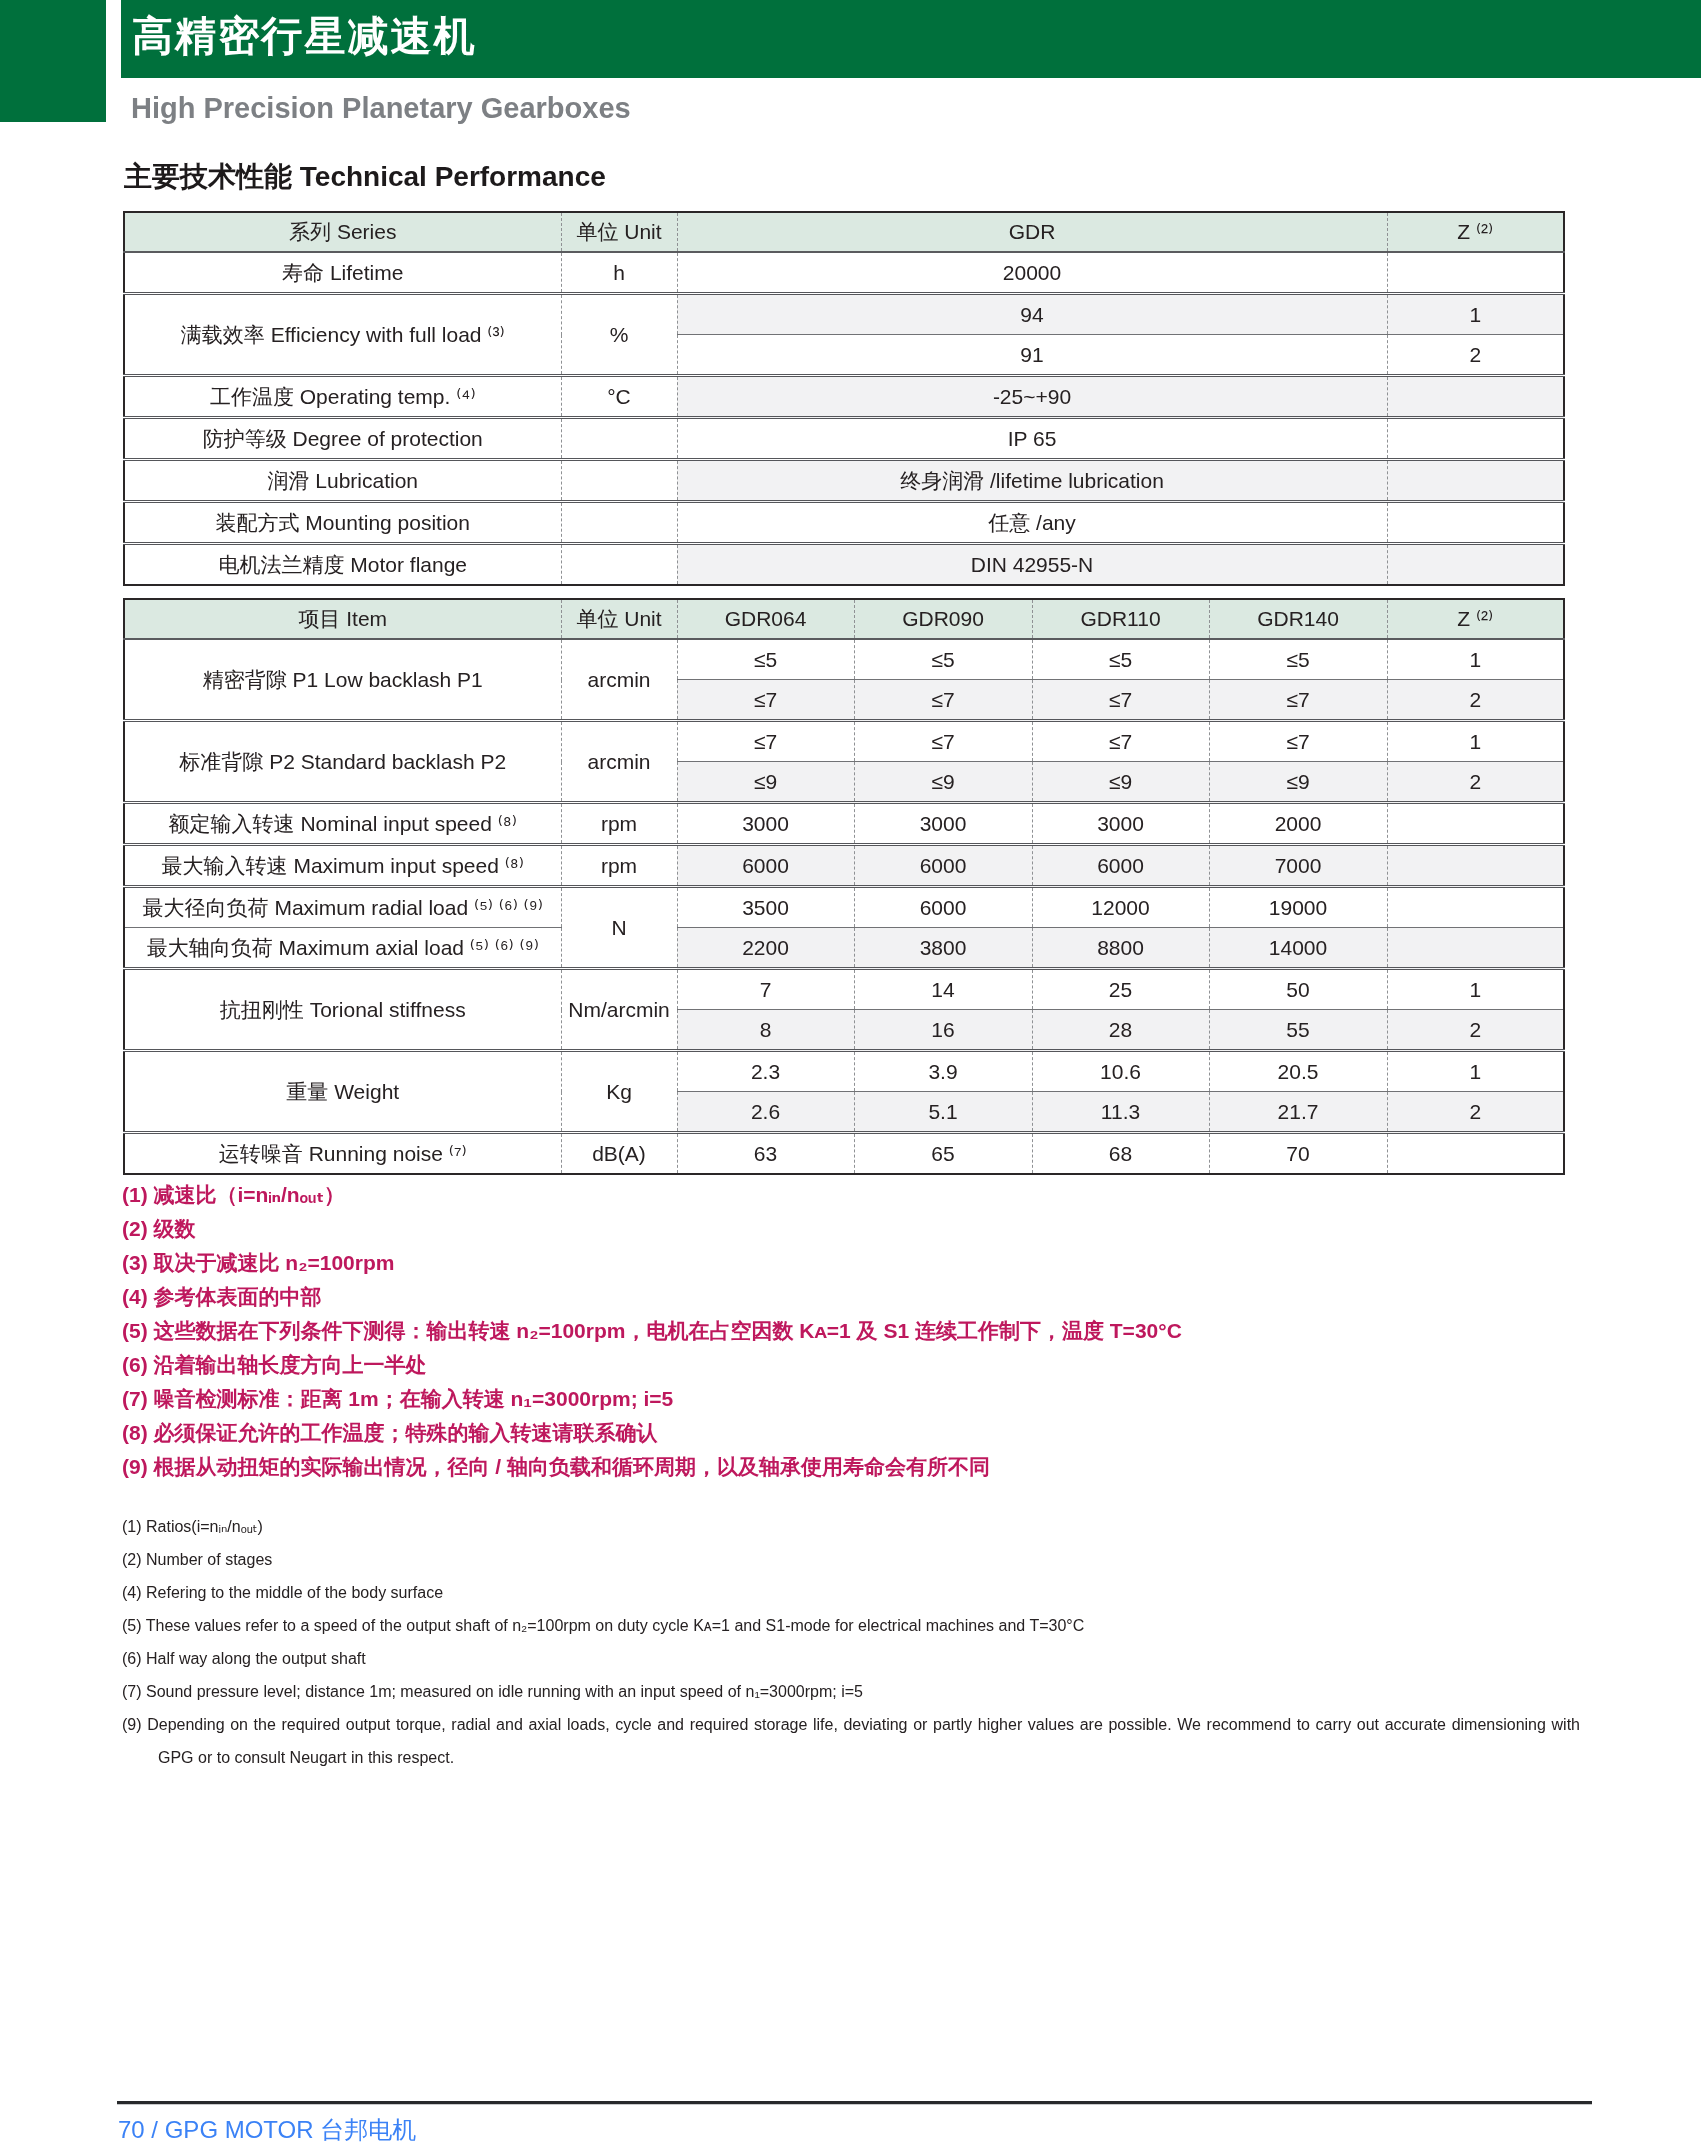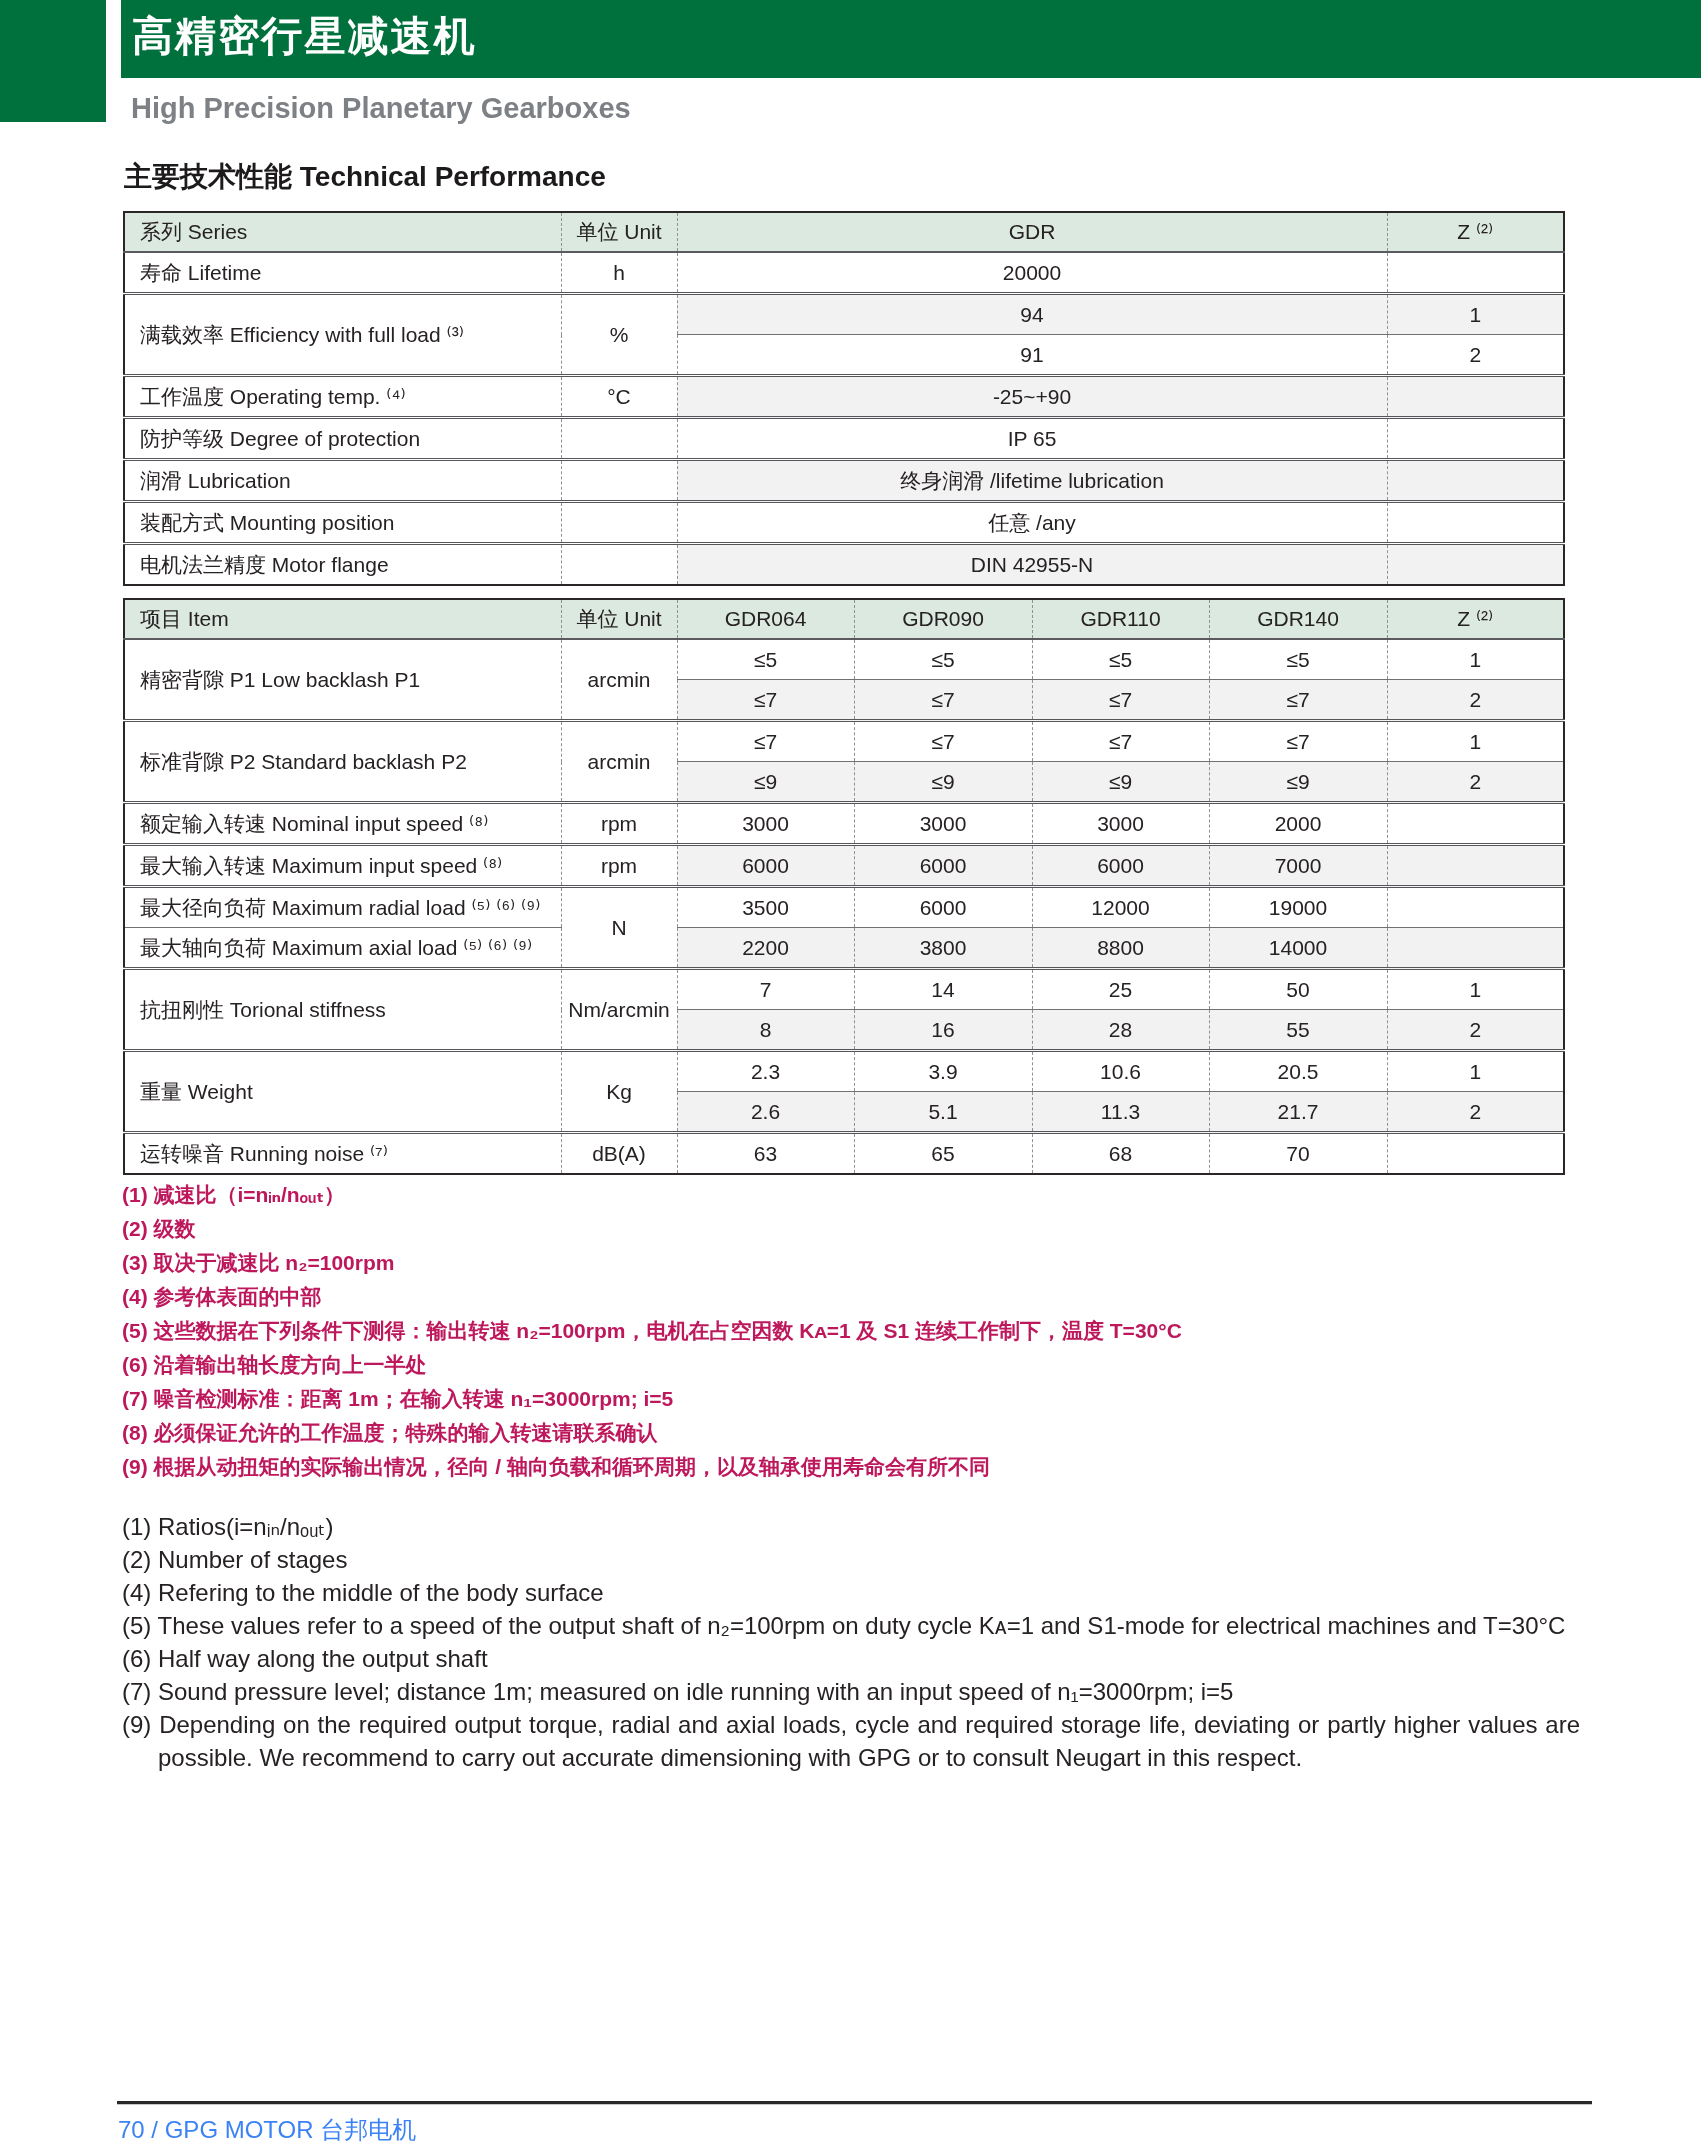--- a/index.html
+++ b/index.html
@@ -20,30 +20,30 @@
                    font-weight:bold; color:#1d1a1b; }
 
   
   table.t { position:absolute; left:123px; border-collapse:collapse; table-layout:fixed;
             background:#ffffff; border:2.7px solid #2a2627; }
   .t1 { top:211px; width:1440px; }
   .t2 { top:598px; width:1440px; }
   .t th { background:#dbe9e1; font-weight:normal; font-size:21px; height:38px;
           border-bottom:2.1px solid #5a5b5e; padding:0; }
   .t td { font-size:21px; text-align:center; height:39px; padding:0; }
-  .t th.ci, .t td.ci { text-align:left; padding-left:15px; }
+  .t th.ci, .t td.ci { text-align:center; }
   .vd { border-left:1.4px dashed #8f9194; }           
   tr.rg > td { border-top:3.4px double #55565a; }      
   tr.rs > td { border-top:1.4px solid #717275; }       
   td.alt { background:#f2f2f3; }                     
 
   
   .fns-cn { position:absolute; left:122px; top:1178px; width:1458px; font-size:21px;
             line-height:34px; color:#be185d;font-weight:bold; }
-  .fns-en { position:absolute; left:122px; top:1510px; width:1458px; font-size:24px;
+  .fns-en { position:absolute; left:122px; top:1510px; width:1458px; font-size:16px;
             line-height:33px; color:#262122; }
   .fn-line { white-space:nowrap; }
   .fn-just { white-space:normal; text-align:justify; padding-left:36px; text-indent:-36px; }
 
   
   .footer-rule { position:absolute; left:117px; top:2101px; width:1475px; height:2.7px;
                  background:#27292b; border-bottom:1.4px solid #c8c9ca; }
   .footer-text { position:absolute; left:118px; top:2114px; font-size:24px; color:#3b82f6; }
 </style>
 </head>

